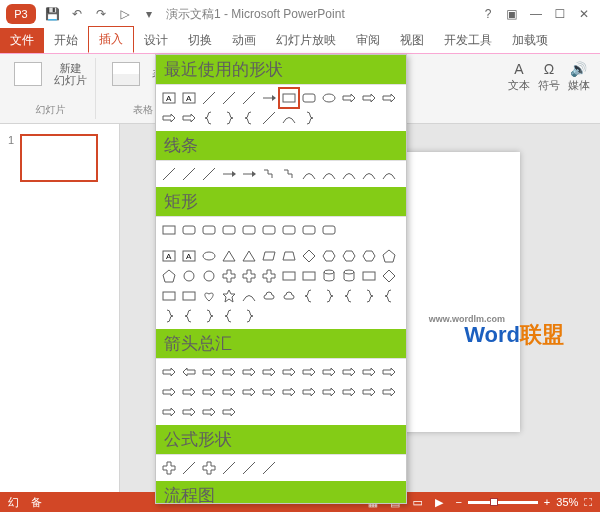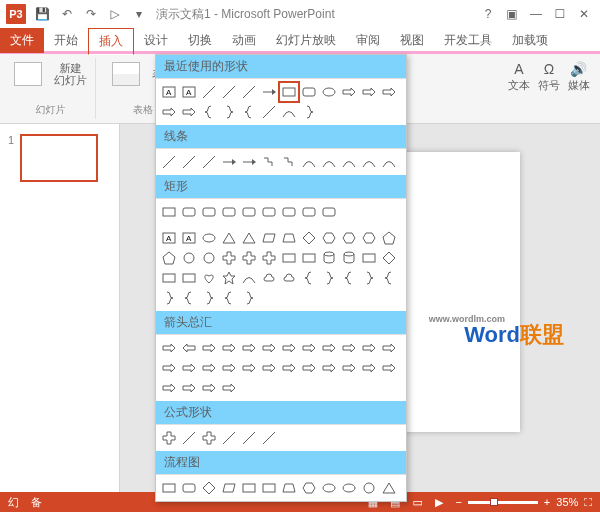--- a/index.html
+++ b/index.html
@@ -1,24 +1,24 @@
 <!DOCTYPE html>
 <html><head>
 <meta charset="utf-8">
 <style>
 *{box-sizing:border-box;margin:0;padding:0;font-family:"Microsoft YaHei",Arial,sans-serif}
 body{width:600px;height:512px;background:#fff;overflow:hidden;position:relative;font-size:12px}
 .titlebar{height:28px;background:#fff;display:flex;align-items:center;padding:0 6px;gap:8px}
-.pp-icon{width:20px;height:20px;background:#d24726;color:#fff;display:flex;align-items:center;justify-content:center;font-weight:bold;font-size:11px;border-radius:1px}
+.pp-icon{width:30px;height:20px;background:#d24726;color:#fff;display:flex;align-items:center;justify-content:center;font-weight:normal;font-size:11px;border-radius:6px}
 .qat{display:flex;gap:6px;color:#666}
 .qat span{width:18px;height:18px;display:flex;align-items:center;justify-content:center;cursor:pointer}
 .title{flex:1;color:#7f7f7f;font-size:12px}
 .win-controls{display:flex;gap:4px;color:#666}
 .win-controls span{width:20px;height:16px;display:flex;align-items:center;justify-content:center;cursor:pointer}
-.tabs{height:26px;display:flex;align-items:flex-start;border-bottom:3px solid #f9a8d4}
+.tabs{height:26px;display:flex;align-items:flex-end;border-bottom:1px solid #f9a8d4}
 .tab{padding:4px 10px;font-size:12px;color:#5f5f5f;cursor:pointer;display:flex;align-items:center}
 .tab.file{background:#d24726;color:#fff}
 .tab.active{border:1px solid #d24726;border-bottom:1px solid #fff;color:#d24726;position:relative;top:0}
 .user-area{margin-left:auto;display:flex;align-items:center;gap:6px;padding-right:8px;color:#5f5f5f}
 .avatar{width:22px;height:22px;background:#ddd;border:1px solid #aaa}
 .ribbon{height:70px;background:#f5f5f5;border-bottom:1px solid #d4d4d4;display:flex;padding:4px 6px;gap:8px}
 .group{display:flex;flex-direction:column;align-items:center;justify-content:space-between;padding:2px 4px;border-right:1px solid #e0e0e0}
 .group:last-child{border-right:none}
 .big-btn{display:flex;flex-direction:row;align-items:center;gap:12px;cursor:pointer;padding:2px 4px}
 .big-btn .ico{width:28px;height:24px;border:1px solid #bbb;background:#fff;position:relative}
@@ -37,21 +37,21 @@
 .thumb-box{width:78px;height:48px;border:2px solid #d24726;background:#fff}
 .canvas{flex:1;background:#e6e6e6;padding:28px 0 0 40px;position:relative}
 .slide{width:360px;height:280px;background:#fff;box-shadow:0 0 6px rgba(0,0,0,.25)}
 .statusbar{height:20px;background:#d24726;color:#fff;display:flex;align-items:center;padding:0 8px;font-size:11px;gap:12px}
 .statusbar .spacer{flex:1}
 .zoom{display:flex;align-items:center;gap:6px}
 .zoom-track{width:70px;height:3px;background:#fff;position:relative}
 .zoom-thumb{position:absolute;width:8px;height:8px;background:#fff;border:1px solid #a33;top:-3px;left:22px}
 
 .dd{position:absolute;left:155px;top:54px;width:252px;background:#fff;border:1px solid #c6c6c6;box-shadow:2px 2px 6px rgba(0,0,0,.25);z-index:10;max-height:450px;overflow:hidden}
-.dd-hdr{background:#7dd3fc;padding:3px 8px;font-size:12px;color:#5f5f5f;border-bottom:1px solid #e0e0e0}
+.dd-hdr{background:#84cc16;padding:3px 8px;font-size:17px;color:#5f5f5f;border-bottom:1px solid #e0e0e0}
 .dd-grid{display:flex;flex-wrap:wrap;padding:4px;gap:2px}
 .shp{width:18px;height:18px;display:flex;align-items:center;justify-content:center;cursor:pointer;color:#5f5f5f}
 .shp svg{width:14px;height:14px}
 .shp.hl{outline:2px solid #d24726}
 .watermark{position:absolute;right:36px;top:320px;z-index:5;font-weight:bold;font-size:22px}
 .watermark .w1{color:#1b5fbf}
 .watermark .w2{color:#e97c0a}
 .watermark .sm{font-size:9px;color:#888;position:absolute;top:-6px;right:59px}
 </style>
 </head>

